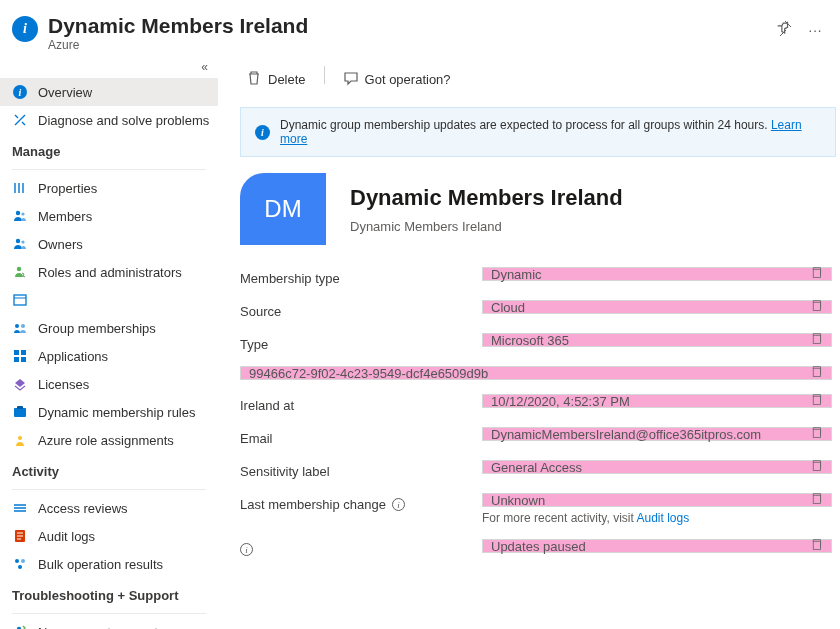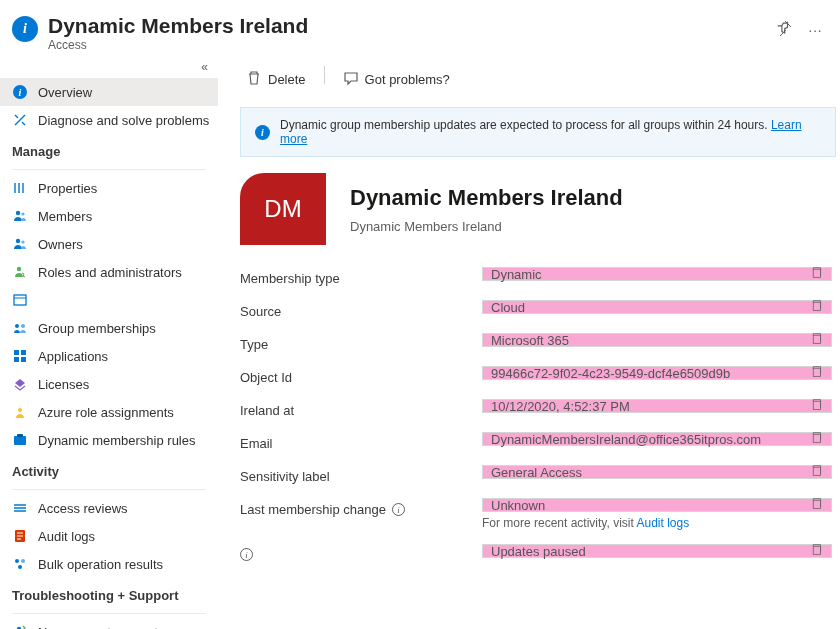--- a/index.html
+++ b/index.html
@@ -29,21 +29,21 @@
   .main { flex: 1; padding: 0 0 0 22px; overflow: hidden; }
   .toolbar { display: flex; gap: 8px; padding: 8px 0 10px 0; font-size: 13px; }
   .toolbar .btn { display: flex; align-items: center; gap: 6px; padding: 4px 6px; cursor: pointer; }
   .toolbar .sep { width: 1px; height: 18px; background: #d0d0d0; margin: 0 4px; }
   
   .info-banner { background: #eff6fc; border: 1px solid #d0e7f8; padding: 10px 14px; margin: 4px 4px 16px 0; display: flex; align-items: center; gap: 10px; font-size: 12px; }
   .info-banner .info-icon { width: 15px; height: 15px; border-radius: 50%; background: #0078d4; color: #fff; display: flex; align-items: center; justify-content: center; font-style: italic; font-weight: bold; font-family: Georgia, serif; font-size: 10px; flex-shrink: 0; }
   .info-banner a { color: #0078d4; text-decoration: underline; cursor: pointer; }
   
   .group-hero { display: flex; align-items: center; gap: 24px; margin-bottom: 22px; }
-  .group-tile { width: 86px; height: 72px; background: #b91c1c; display: flex; align-items: center; justify-content: center; color: #fff; font-size: 24px; font-weight: 400; border-top-left-radius: 24px; position: relative; }
+  .group-tile { width: 86px; height: 72px; background: #3b82f6; display: flex; align-items: center; justify-content: center; color: #fff; font-size: 24px; font-weight: 400; border-top-left-radius: 24px; position: relative; }
   .group-hero-text h2 { font-size: 22px; font-weight: 700; color: #1b1a19; margin-bottom: 8px; }
   .group-hero-text .sub { font-size: 13px; color: #605e5c; }
   
   .prop-grid { display: flex; flex-direction: column; gap: 14px; padding-right: 8px; }
   .prop-row { display: flex; align-items: flex-start; gap: 32px; }
   .prop-label { width: 210px; flex-shrink: 0; font-size: 13px; color: #3b3a39; padding-top: 4px; display: flex; align-items: center; gap: 6px; }
   .prop-value-wrap { flex: 1; }
   .prop-value { background: #f9a8d4; border: 1px solid #d6d6d6; padding: 4px 8px; font-size: 13px; color: #555; display: flex; align-items: center; justify-content: space-between; height: 14px; }
   .prop-value .copy { color: #666; cursor: pointer; }
   .prop-hint { font-size: 12px; color: #605e5c; margin-top: 4px; }
@@ -54,21 +54,21 @@
 </style>
 </head>
 <body>
 
 <div class="header">
   <div class="icon-wrap">
       <span>i</span>
     </div>
   <div class="title-block">
     <h1>Dynamic Members Ireland</h1>
-    <div class="subtitle">Access</div>
+    <div class="subtitle">Azure</div>
   </div>
   <div class="actions">
     <span class="pin">
       <svg class="icon-svg" viewBox="0 0 16 16">
           <path fill="none" stroke="#605e5c" stroke-width="1.2" d="M6 1l4 4-1 3 3 3-3 1-4-4-3 3 3-3-1-3 3-3z" transform="rotate(45 8 8)"></path>
           <path stroke="#605e5c" d="M9 1l6 6M10 10l-6 6" fill="none"></path>
         </svg>
     </span>
     <span class="dots">···</span>
   </div>
@@ -172,34 +172,34 @@
           <svg class="icon-svg" viewBox="0 0 16 16">
             <path d="M3 7l5-4 5 4-5 4z" fill="#8661c5"></path>
             <path d="M3 10l5 4 5-4" fill="none" stroke="#8661c5" stroke-width="1.2"></path>
           </svg>
         </span>
       <span class="label">Licenses</span>
     </div>
     <div class="nav-item">
       <span class="icon">
           <svg class="icon-svg" viewBox="0 0 16 16">
+            <rect x="2" y="4" width="12" height="9" rx="1" fill="#0078d4"></rect>
+            <rect x="5" y="2" width="6" height="3" rx="1" fill="#005a9e"></rect>
+          </svg>
+        </span>
+      <span class="label">Dynamic membership rules</span>
+    </div>
+    <div class="nav-item">
+      <span class="icon">
+          <svg class="icon-svg" viewBox="0 0 16 16">
             <circle cx="8" cy="6" r="2" fill="#fbc02d"></circle>
             <path d="M4 14c0-2.5 2-4 4-4s4 1.5 4 4" fill="#fbc02d"></path>
           </svg>
         </span>
       <span class="label">Azure role assignments</span>
-    </div>
-    <div class="nav-item">
-      <span class="icon">
-          <svg class="icon-svg" viewBox="0 0 16 16">
-            <rect x="2" y="4" width="12" height="9" rx="1" fill="#0078d4"></rect>
-            <rect x="5" y="2" width="6" height="3" rx="1" fill="#005a9e"></rect>
-          </svg>
-        </span>
-      <span class="label">Dynamic membership rules</span>
     </div>
 
     <div class="section-header">Activity</div>
     <div class="divider"></div>
 
     <div class="nav-item">
       <span class="icon">
           <svg class="icon-svg" viewBox="0 0 16 16">
             <path stroke="#0078d4" stroke-width="1.3" d="M2 5h12M2 8h12M2 11h12" fill="none"></path>
           </svg>
@@ -247,21 +247,21 @@
         <span><svg class="icon-svg" viewBox="0 0 16 16">
               <path stroke="#605e5c" fill="none" stroke-width="1.2" d="M3 4h10M5 4V2h6v2M4 4l1 10h6l1-10"></path>
             </svg></span>
         <span>Delete</span>
       </div>
       <div class="sep"></div>
       <div class="btn">
         <span><svg class="icon-svg" viewBox="0 0 16 16">
               <path stroke="#605e5c" fill="none" stroke-width="1.2" d="M2 3h12v8H8l-3 3v-3H2z"></path>
             </svg></span>
-        <span>Got problems?</span>
+        <span>Got operation?</span>
       </div>
     </div>
 
     <div class="info-banner">
       <span class="info-icon">i</span>
       <span>
         <span>Dynamic group membership updates are expected to process for all groups within 24 hours. </span>
         <a>Learn more</a>
       </span>
     </div>
@@ -307,21 +307,20 @@
             <div class="prop-value">
               <span>Microsoft 365</span>
               <span class="copy"><svg width="13" height="13" viewBox="0 0 16 16">
                   <rect x="4" y="4" width="9" height="10" fill="none" stroke="#666"></rect>
                   <path d="M4 4V2h9v10" fill="none" stroke="#666"></path>
                 </svg></span>
             </div>
           </div>
       </div>
       <div class="prop-row">
-        <div class="prop-label">Object Id</div>
         <div class="prop-value-wrap">
             <div class="prop-value">
               <span>99466c72-9f02-4c23-9549-dcf4e6509d9b</span>
               <span class="copy"><svg width="13" height="13" viewBox="0 0 16 16">
                   <rect x="4" y="4" width="9" height="10" fill="none" stroke="#666"></rect>
                   <path d="M4 4V2h9v10" fill="none" stroke="#666"></path>
                 </svg></span>
             </div>
           </div>
       </div>

